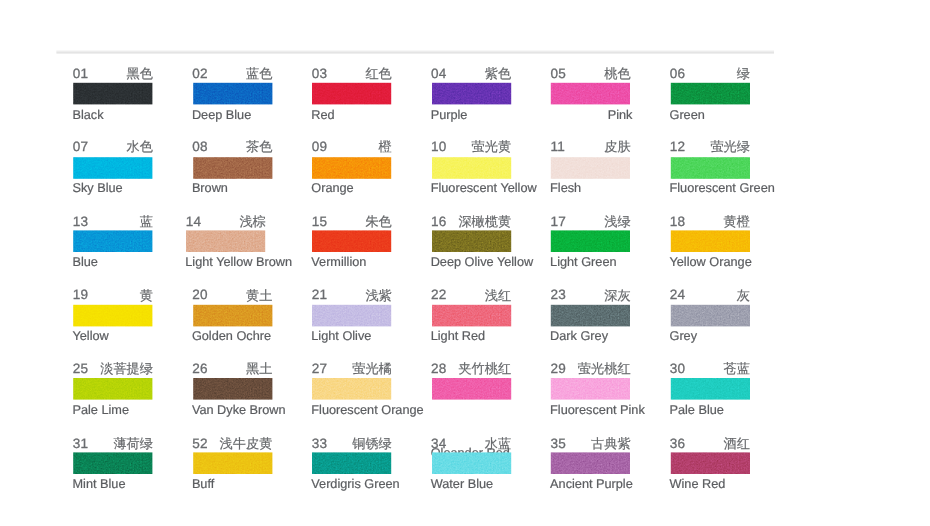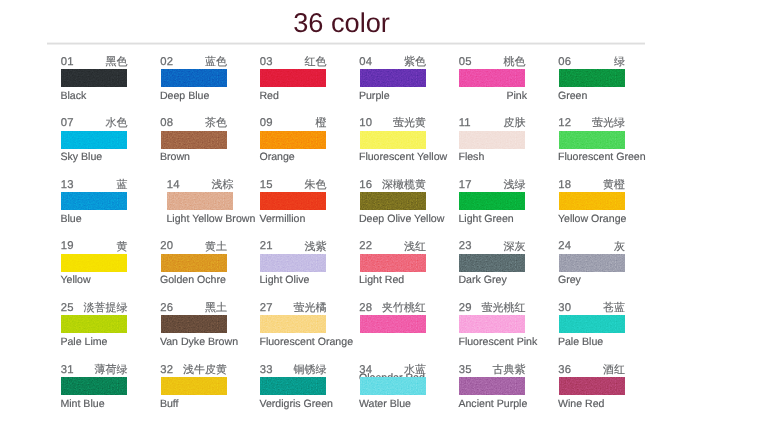--- a/index.html
+++ b/index.html
@@ -100,21 +100,20 @@
               0 0 0 0 1" result="g"></feColorMatrix>
     <feComponentTransfer in="g">
       <feFuncR type="linear" slope="0.44" intercept="0.28"></feFuncR>
       <feFuncG type="linear" slope="0.44" intercept="0.28"></feFuncG>
       <feFuncB type="linear" slope="0.44" intercept="0.28"></feFuncB>
     </feComponentTransfer>
   </filter>
 </svg>
 
 <div class="page">
-  <div class="title" style="color: rgb(74, 18, 34);">36 color</div>
   <div class="rule" style="background: rgb(222, 222, 222);"></div>
   <div class="grid" id="grid">
       <div class="cell" style="left: 61px; top: 57px; width: 66px;">
         <div class="hdr">
           <span class="num" style="color: rgb(106, 108, 111);">01</span>
           <span class="cn" style="color: rgb(102, 104, 107);">黑色</span>
         </div>
         <div class="sw" style="background: rgb(44, 49, 52); height: 18px; width: 66px;"></div>
         <div class="en" style="color: rgb(91, 93, 96);">Black</div>
       </div>
@@ -207,21 +206,21 @@
         <div class="en" style="color: rgb(91, 93, 96);">Fluorescent Green</div>
       </div>
       <div class="cell" style="left: 61px; top: 180.2px; width: 66px;">
         <div class="hdr">
           <span class="num" style="color: rgb(106, 108, 111);">13</span>
           <span class="cn" style="color: rgb(102, 104, 107);">蓝</span>
         </div>
         <div class="sw" style="background: rgb(7, 153, 216); height: 18px; width: 66px;"></div>
         <div class="en" style="color: rgb(91, 93, 96);">Blue</div>
       </div>
-      <div class="cell" style="left: 167px; top: 180.2px; width: 66px;">
+      <div class="cell" style="left: 155px; top: 180.2px; width: 66px;">
         <div class="hdr">
           <span class="num" style="color: rgb(106, 108, 111);">14</span>
           <span class="cn" style="color: rgb(102, 104, 107);">浅棕</span>
         </div>
         <div class="sw" style="background: rgb(224, 174, 146); height: 18px; width: 66px;"></div>
         <div class="en" style="color: rgb(91, 93, 96);">Light Yellow Brown</div>
       </div>
       <div class="cell" style="left: 260px; top: 180.2px; width: 66px;">
         <div class="hdr">
           <span class="num" style="color: rgb(106, 108, 111);">15</span>
@@ -353,21 +352,21 @@
       <div class="cell" style="left: 61px; top: 365px; width: 66px;">
         <div class="hdr">
           <span class="num" style="color: rgb(106, 108, 111);">31</span>
           <span class="cn" style="color: rgb(102, 104, 107);">薄荷绿</span>
         </div>
         <div class="sw" style="background: rgb(10, 132, 86); height: 18px; width: 66px;"></div>
         <div class="en" style="color: rgb(91, 93, 96);">Mint Blue</div>
       </div>
       <div class="cell" style="left: 160.5px; top: 365px; width: 66px;">
         <div class="hdr">
-          <span class="num" style="color: rgb(106, 108, 111);">32</span>
+          <span class="num" style="color: rgb(106, 108, 111);">52</span>
           <span class="cn" style="color: rgb(102, 104, 107);">浅牛皮黄</span>
         </div>
         <div class="sw" style="background: rgb(237, 196, 18); height: 18px; width: 66px;"></div>
         <div class="en" style="color: rgb(91, 93, 96);">Buff</div>
       </div>
       <div class="cell" style="left: 260px; top: 365px; width: 66px;">
         <div class="hdr">
           <span class="num" style="color: rgb(106, 108, 111);">33</span>
           <span class="cn" style="color: rgb(102, 104, 107);">铜锈绿</span>
         </div>

